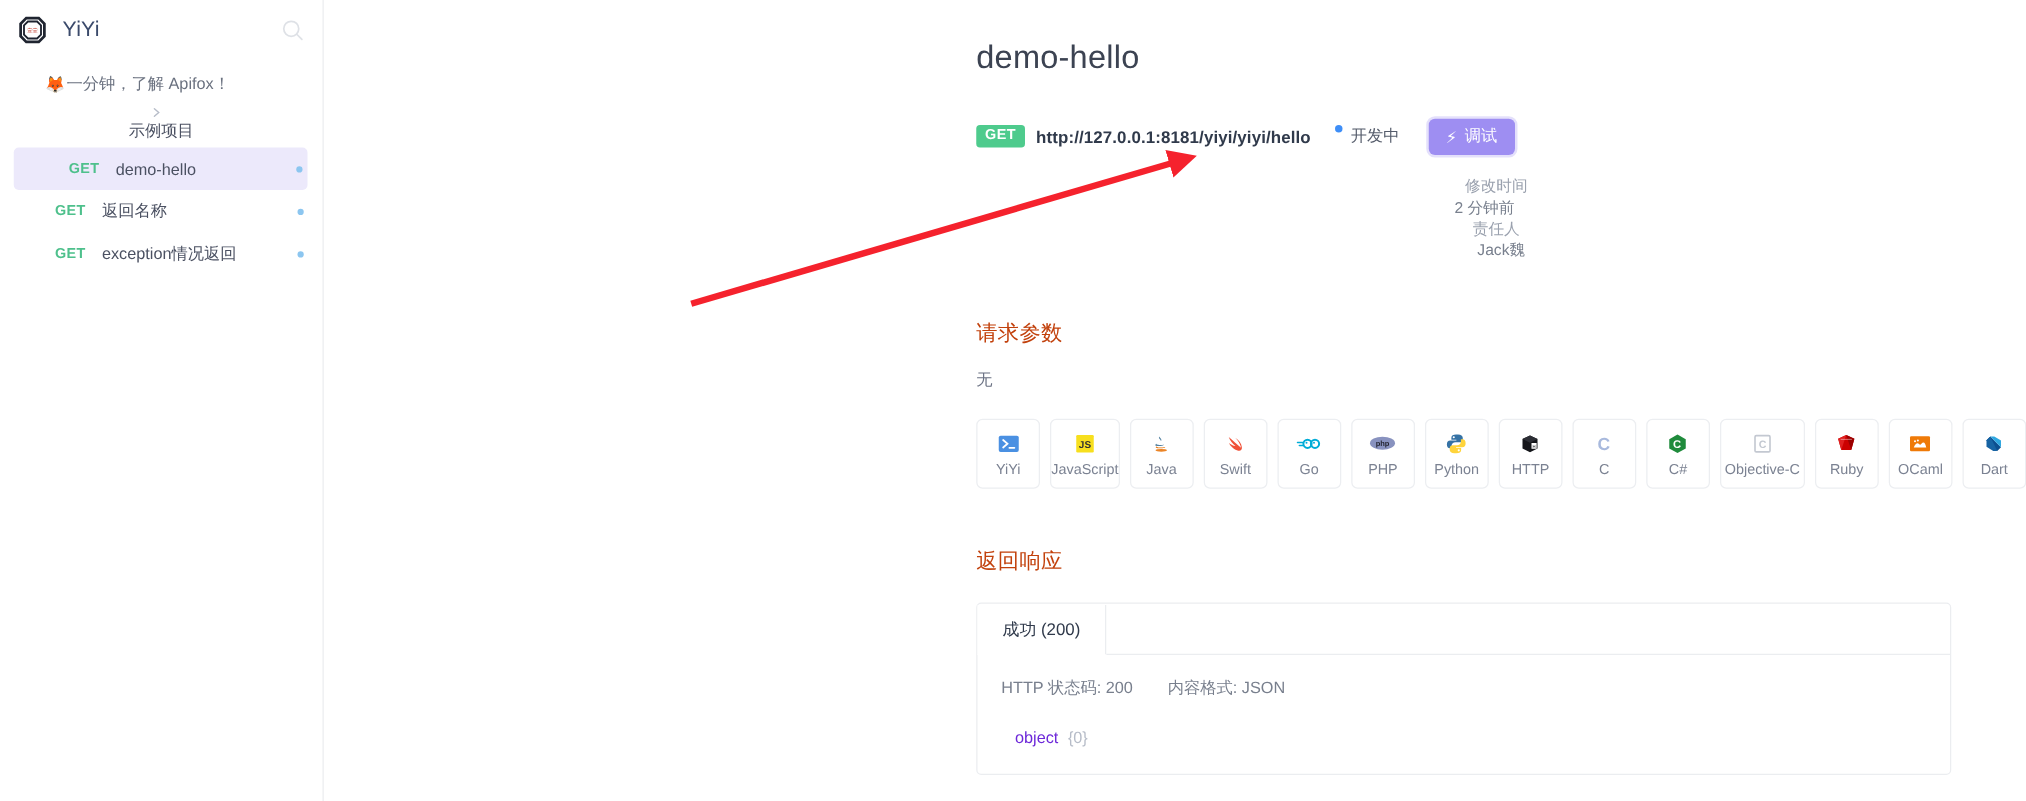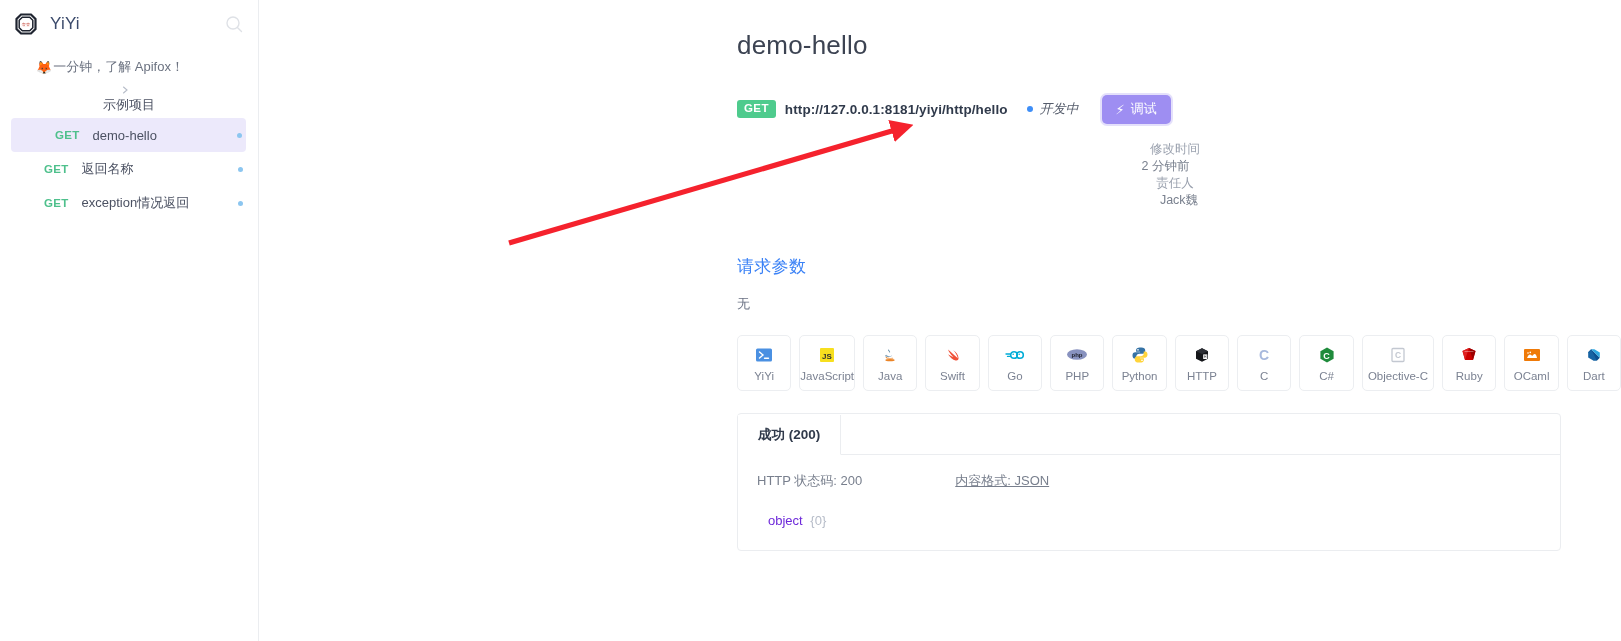--- a/index.html
+++ b/index.html
@@ -4,21 +4,21 @@
 <style>
   html,body{margin:0;padding:0;}
   body{
     width:1621px;height:641px;
     background:#ffffff;
     font-family:"Liberation Sans","DejaVu Sans",sans-serif;
     color:#303133;
     overflow:hidden;
     position:relative;
   }
-  .app{display:flex;width:1621px;height:641px;}
+  .app{display:flex;width:1621px;height:641px;gap:44px;}
 
   
   .sidebar{
     width:259px;height:641px;
     background:#ffffff;
     border-right:1px solid #ebedf0;
     box-sizing:border-box;
     position:relative;
     flex:0 0 259px;
   }
@@ -92,38 +92,38 @@
 
   .url-row{display:flex;align-items:center;margin-top:34px;height:28px;}
   .badge-get{
     background:#4ecb8d;color:#fff;font-size:11.5px;font-weight:700;
     border-radius:3px;padding:3px 7px;line-height:1;letter-spacing:.4px;
   }
   .url-text{
     font-size:13.5px;font-weight:700;color:#303a4b;
     margin-left:9px;letter-spacing:.1px;
   }
-  .status-wrap{display:flex;align-items:center;margin-left:19px;font-style:italic;}
+  .status-wrap{display:flex;margin-left:19px;}
   .status-dot{width:6px;height:6px;border-radius:50%;background:#3e8ef7;}
   .status-text{font-size:13px;color:#555c6b;margin-left:7px;}
   .btn-debug{
     margin-left:23px;background:#9e8ef2;color:#fff;border:none;
     border-radius:5px;height:29px;padding:0 14px;
     font-size:13px;font-family:inherit;display:flex;align-items:center;
     cursor:pointer;box-shadow:0 0 0 2px rgba(158,142,242,.28);
   }
   .btn-debug .bolt{font-size:13px;margin-right:6px;line-height:1;}
 
   .meta-row{margin-top:18px;font-size:12.5px;color:#9aa1ae;display:flex;align-items:center;flex-direction:column;}
   .meta-row .mk{margin-right:8px;}
   .meta-row .mv{color:#79808e;margin-right:27px;}
   .meta-row .mv:last-child{margin-right:0;}
 
   .sec-title{
-    font-size:17px;color:#3b82f6;font-weight:400;
+    font-size:17px;color:#c2410c;font-weight:400;
     margin-top:46px;letter-spacing:.3px;
   }
   .sec-sub{font-size:13px;color:#6a7183;margin-top:17px;}
 
   .lang-row{display:flex;margin-top:22px;gap:8px;}
   .lang-card{
     width:72px;height:56px;border:1px solid #eceef1;border-radius:5px;
     box-sizing:border-box;display:flex;flex-direction:column;
     align-items:center;justify-content:center;cursor:pointer;background:#fff;
   }
@@ -136,27 +136,27 @@
 
   
   .resp-card{
     margin-top:22px;margin-right:60px;
     border:1px solid #ebedf0;border-radius:4px;background:#fff;
     position:relative;
   }
   .resp-tabs{display:flex;border-bottom:1px solid #ebedf0;height:40px;}
   .resp-tab{
     display:flex;align-items:center;padding:0 20px;
-    font-size:13.5px;color:#303a4b;font-weight:700;
+    font-size:13.5px;color:#303a4b;font-weight:400;
     background:#fff;position:relative;top:1px;
     border-right:1px solid #ebedf0;border-bottom:1px solid #fff;cursor:pointer;
   }
   .resp-body{padding:17px 20px 22px 19px;}
   .resp-meta{display:flex;font-size:13px;color:#787f8d;}
-  .resp-meta .m2{margin-left:93px;text-decoration:underline;}
+  .resp-meta .m2{margin-left:28px;}
   .resp-obj{margin-top:23px;font-size:13px;padding-left:11px;}
   .resp-obj .k{color:#6d28d9;}
   .resp-obj .v{color:#b6bcc8;margin-left:4px;}
 
   
   .arrow{position:absolute;left:0;top:0;pointer-events:none;}
 </style>
 </head>
 <body>
 
@@ -222,21 +222,21 @@
     </div>
   </aside>
 
   <main class="main">
     <div class="content">
 
       <h1 class="page-title">demo-hello</h1>
 
       <div class="url-row">
         <span class="badge-get">GET</span>
-        <span class="url-text">http://127.0.0.1:8181/yiyi/http/hello</span>
+        <span class="url-text">http://127.0.0.1:8181/yiyi/yiyi/hello</span>
         <span class="status-wrap">
           <span class="status-dot"></span>
           <span class="status-text">开发中</span>
         </span>
         <button class="btn-debug">
           <span class="bolt">⚡</span>
           <span>调试</span>
         </button>
       </div>
 
@@ -400,20 +400,21 @@
                 <path d="M6.2 3.2L14.8 11.8 11.8 14.8 3.2 6.2z" fill="#0c4f8f"></path>
                 <path d="M6.2 3.2L14.8 11.8 14.8 6.4 9.4 3.2z" fill="#2fa7e0"></path>
                 <path d="M6.2 3.2L3.2 6.2 3.2 11.4 8.6 14.8 11.8 14.8z" fill="#1663a3"></path>
               </svg>
           </span>
           <span class="lang-label">Dart</span>
         </div>
 
       </div>
 
+      <div class="sec-title">返回响应</div>
 
       <div class="resp-card">
         <div class="resp-tabs">
           <div class="resp-tab">成功 (200)</div>
         </div>
         <div class="resp-body">
           <div class="resp-meta">
             <span>HTTP 状态码: 200</span>
             <span class="m2">内容格式: JSON</span>
           </div>

